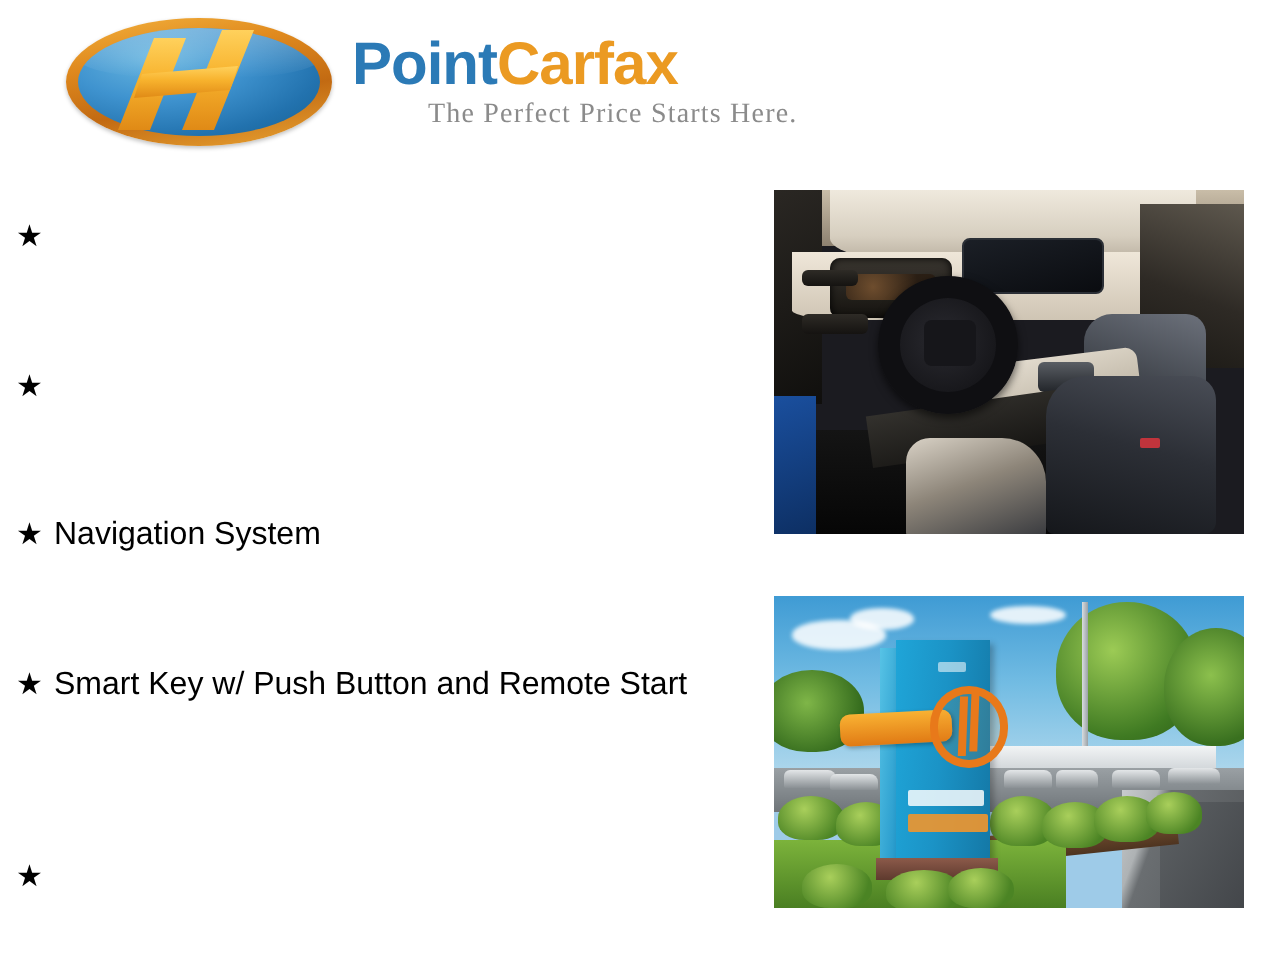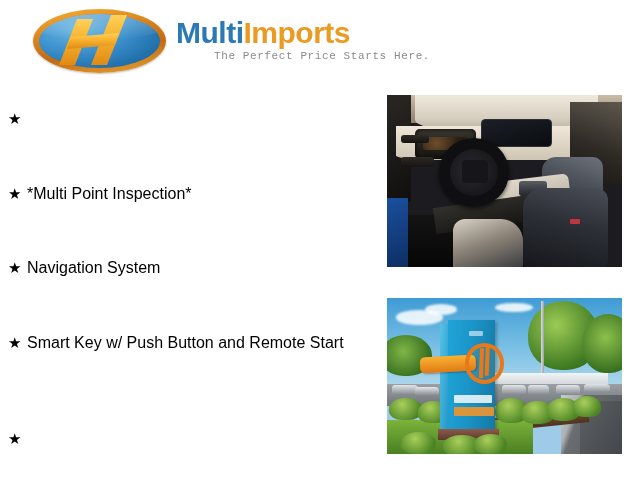--- a/index.html
+++ b/index.html
@@ -43,22 +43,22 @@
     color:#2b7ab6; font-stretch:expanded;
     font-family:"Liberation Sans", sans-serif;
   }
   .logo-word .w2 {
     font-size:30px; font-weight:bold; letter-spacing:-0.5px;
     color:#eb9a22;
     font-family:"Liberation Sans", sans-serif;
   }
   .logo-tagline {
     position:absolute; left:214px; top:50px;
-    font-size:11px; color:#8b8b8b; letter-spacing:.6px;
-    font-family:Liberation Mono, monospace;
+    font-size:14px; color:#8b8b8b; letter-spacing:.6px;
+    font-family:Liberation Serif, serif;
   }
 
   
   .features { position:absolute; left:0px; top:98px; width:375px; }
   .feature-row {
     position:absolute; left:8px;
     display:flex; align-items:flex-start;
     width:360px;
   }
   .bullet {
@@ -193,35 +193,34 @@
             <stop offset="100%" stop-color="#e08a16"></stop>
           </linearGradient>
         </defs>
         <path d="M44 10 L60 10 L42 56 L26 56 Z" fill="url(#gh)"></path>
         <path d="M78 6 L94 6 L74 56 L58 56 Z" fill="url(#gh)"></path>
         <path d="M38 28 L86 24 L82 36 L34 40 Z" fill="url(#gh)"></path>
       </svg>
     </div>
 
     <div class="logo-word">
-      <span class="w1">Multi</span><span class="w2">Imports</span>
+      <span class="w1">Point</span><span class="w2">Carfax</span>
     </div>
 
     <div class="logo-tagline">The Perfect Price Starts Here.</div>
   </div>
 
   <div class="features">
 
     <div class="feature-row" style="top:10px;">
       <span class="bullet">★</span>
     </div>
 
     <div class="feature-row" style="top:85px;">
       <span class="bullet">★</span>
-      <span class="feature-text">*Multi Point Inspection*</span>
     </div>
 
     <div class="feature-row" style="top:159px;">
       <span class="bullet">★</span>
       <span class="feature-text">Navigation System</span>
     </div>
 
     <div class="feature-row" style="top:234px; width:352px;">
       <span class="bullet">★</span>
       <span class="feature-text">Smart Key w/ Push Button and Remote Start</span>

